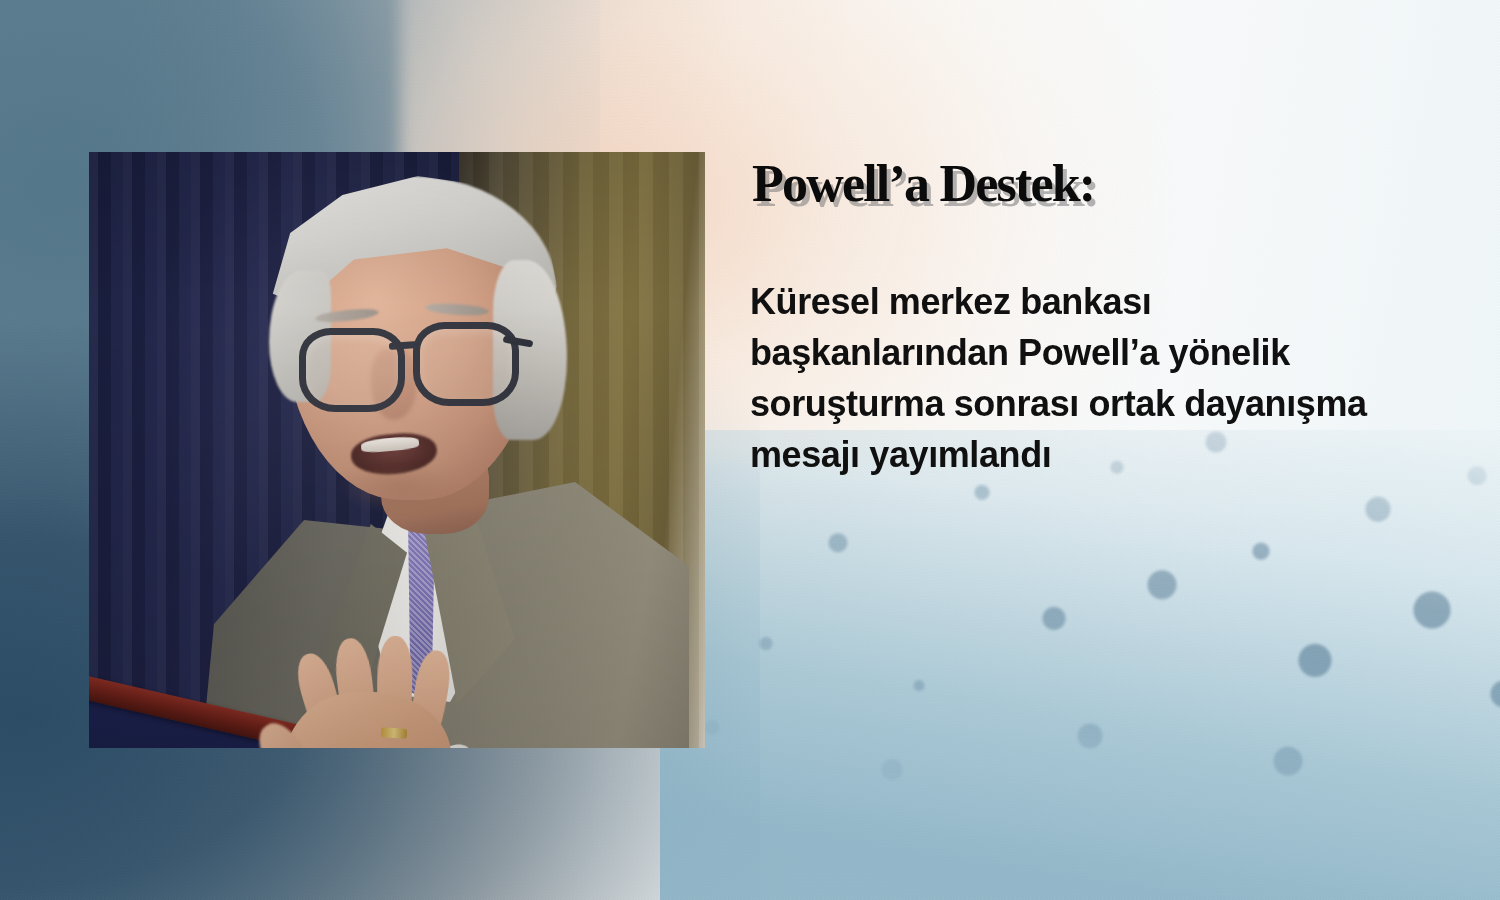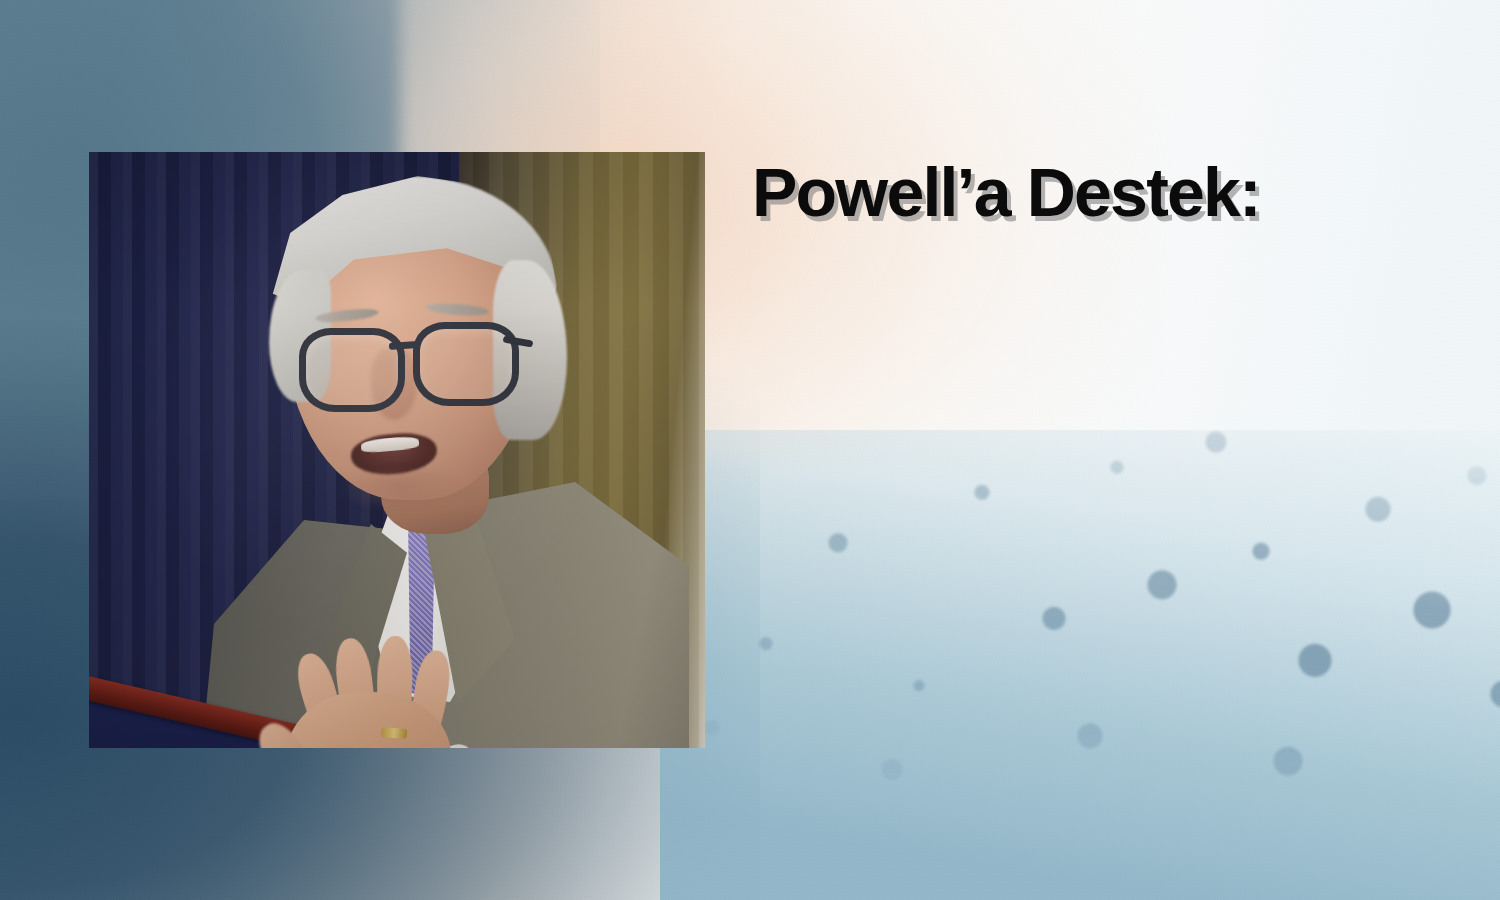--- a/index.html
+++ b/index.html
@@ -418,22 +418,22 @@
       linear-gradient(180deg, rgba(0,0,0,0.10) 0%, rgba(0,0,0,0) 26%, rgba(0,0,0,0.14) 100%);
     pointer-events: none;
   }
 
   
   .headline {
     position: absolute;
     left: 752px;
     top: 158px;
     margin: 0;
-    font-family: Liberation Sans, sans-serif;
-    font-size: 68px;
+    font-family: Liberation Serif, serif;
+    font-size: 52px;
     font-weight: 700;
     letter-spacing: -1.8px;
     line-height: 1.0;
     color: #0b0b0b;
     text-shadow: 4px 5px 0 rgba(120,120,122,0.55);
     white-space: nowrap;
     text-align: right;
   }
 
   .subtitle {
@@ -510,14 +510,15 @@
       <div class="palm"></div>
       <div class="thumb"></div>
       <div class="ring"></div>
 
       <div class="photo-shade"></div>
     </div>
   </div>
 
   <h1 class="headline">Powell’a Destek:</h1>
 
+  <p class="subtitle">Küresel merkez bankası başkanlarından Powell’a yönelik soruşturma sonrası ortak dayanışma mesajı yayımlandı</p>
 
 </div>
 
 </body></html>

